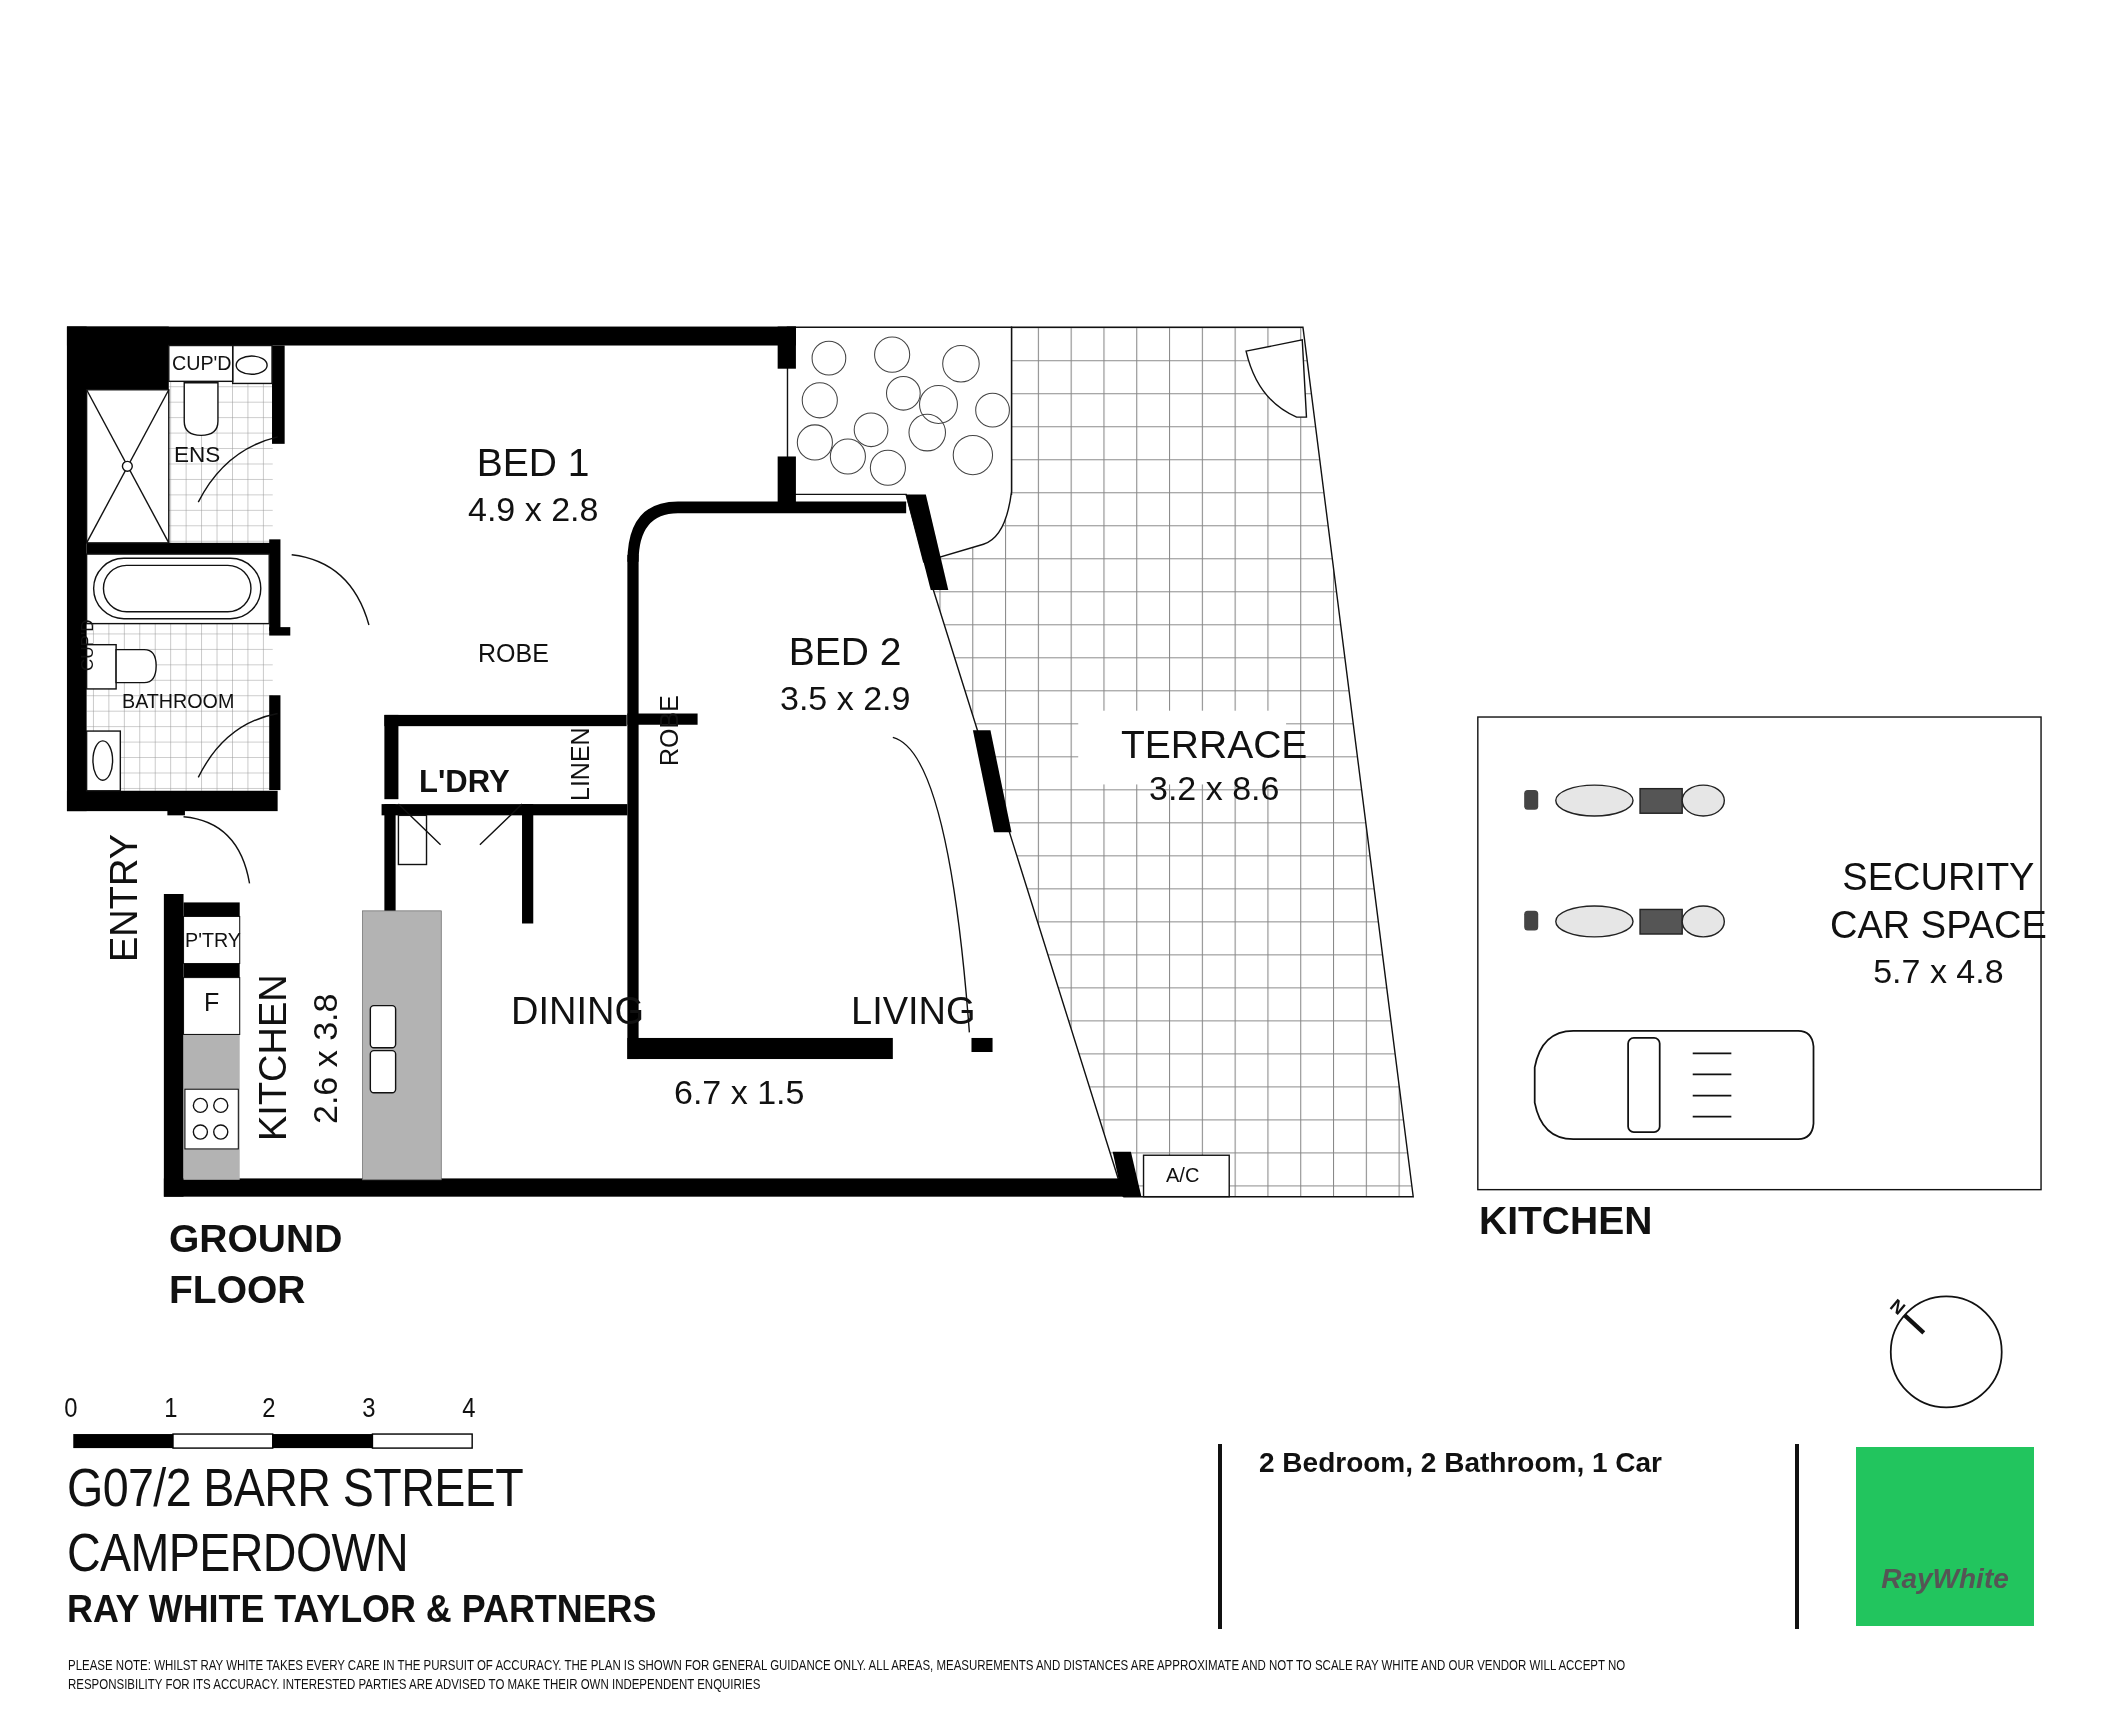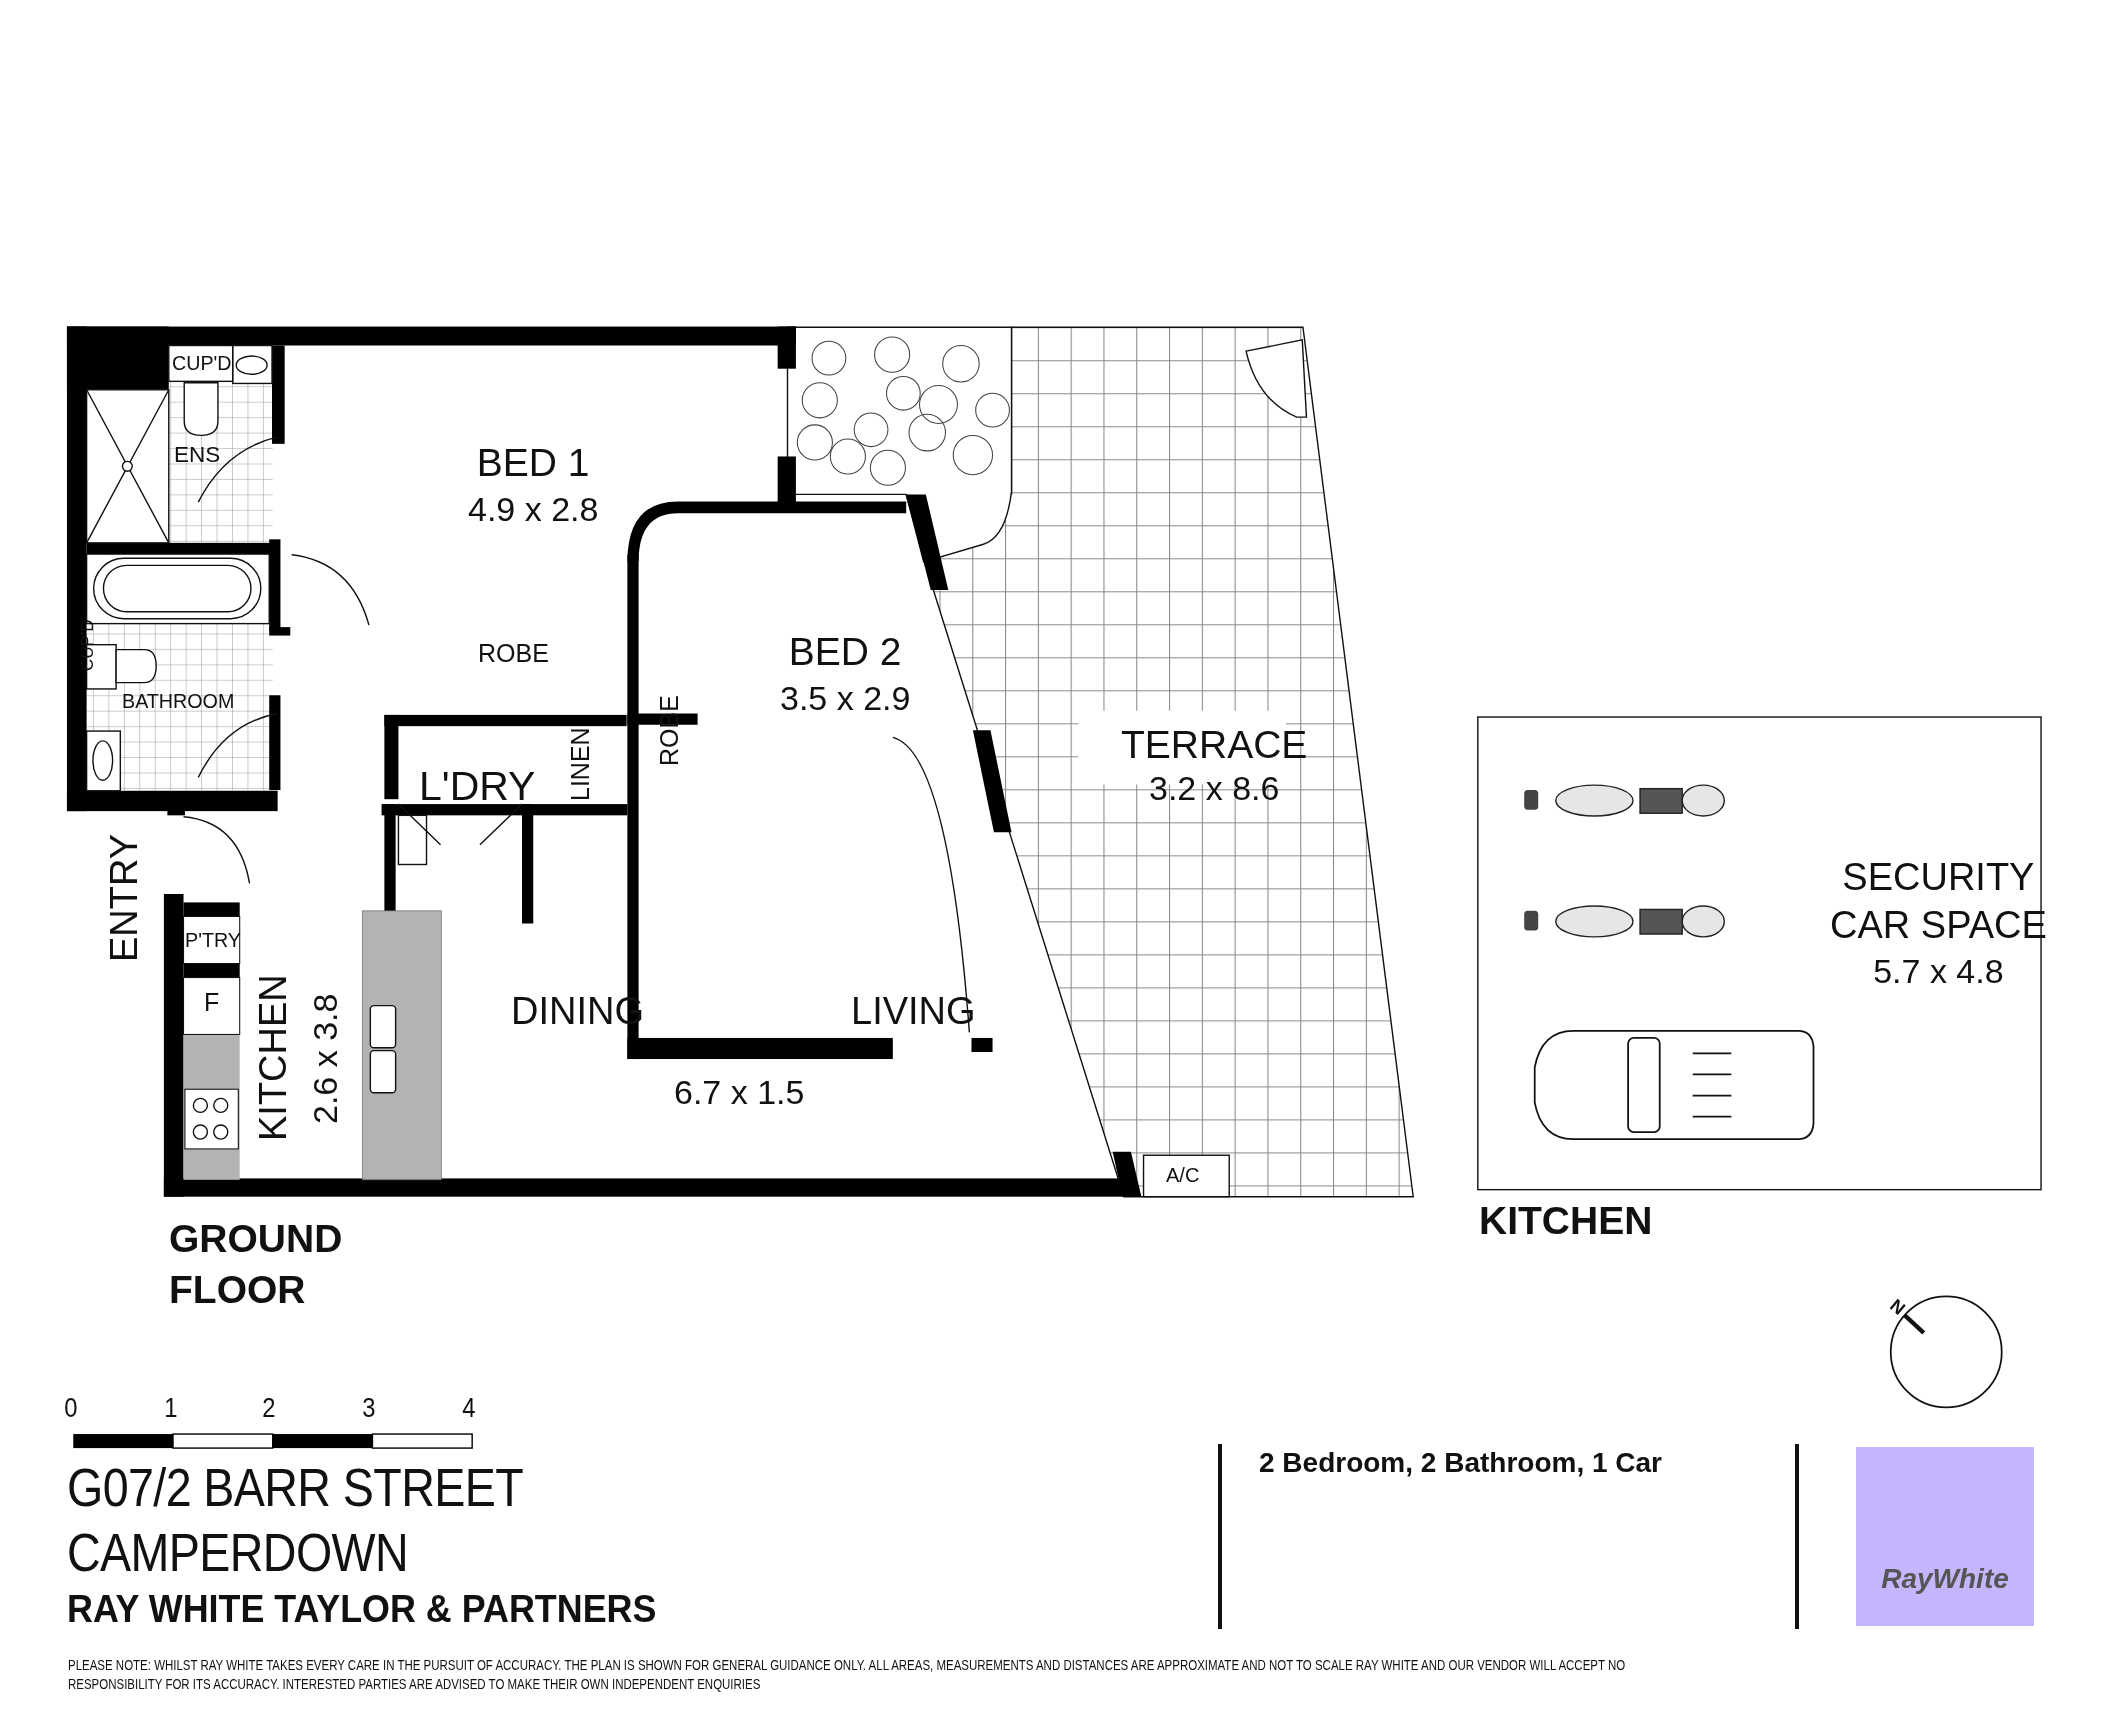--- a/index.html
+++ b/index.html
@@ -10,21 +10,21 @@
   .room { font-size:39px; text-align:center;margin-left:32px; }
   .room .dim { display:block; font-size:34px; margin-top:9.8px; }
   .small { font-size:19.7px; }
   .ens { font-size:22.5px; }
   .bold { font-weight:bold; }
   .addr { font-size:53px; transform:scaleX(0.88); transform-origin:left; letter-spacing:-0.7px; }
   .agency { font-size:39px; font-weight:bold; transform:scaleX(0.92); transform-origin:left; }
   .summary { font-size:28px; font-weight:bold; }
   .disclaimer { font-size:14px; transform:scaleX(0.82); transform-origin:left; line-height:1.35; }
   .vline { position:absolute; width:3.5px; background:#111; }
-  .logo { position:absolute; background:#c4b5fd; }
+  .logo { position:absolute; background:#22c55e; }
   .logo span { position:absolute; bottom:31px; left:0; right:0; text-align:center;
                font-size:28px; font-weight:bold; font-style:italic; color:#555; }
   .scale-num { position:absolute; font-size:28px; transform:scaleX(0.85); }
 </style>
 </head>
 <body>
 
 <svg class="plan" width="2108" height="1729" viewBox="0 0 3001 2462">
   <defs>
     <pattern id="tile" x="1711" y="466" width="46.7" height="47" patternUnits="userSpaceOnUse">
@@ -207,21 +207,21 @@
   <span>BED 1</span>
   <span class="dim">4.9 x 2.8</span>
 </div>
 <div class="lbl small" style="left:478px;top:641px;font-size:25px;">ROBE</div>
 <div class="lbl room" style="left:748px;top:632px;">
   <span>BED 2</span>
   <span class="dim">3.5 x 2.9</span>
 </div>
 <div class="lbl" style="left:657px;top:766px;font-size:25px;transform:rotate(-90deg);transform-origin:left top;">ROBE</div>
 <div class="lbl" style="left:568px;top:801px;font-size:25px;transform:rotate(-90deg);transform-origin:left top;">LINEN</div>
-<div class="lbl" style="left:419px;top:766px;font-size:41px;">L'DRY</div>
+<div class="lbl" style="left:419px;top:766px;font-size:31px;font-weight:bold;">L'DRY</div>
 
 <div class="lbl room" style="left:1089px;top:725px;">
   <span>TERRACE</span>
   <span class="dim" style="margin-top:7px;">3.2 x 8.6</span>
 </div>
 
 <div class="lbl" style="left:105px;top:962px;font-size:38px;transform:rotate(-90deg);transform-origin:left top;">ENTRY</div>
 <div class="lbl small" style="left:185px;top:931px;">P'TRY</div>
 <div class="lbl" style="left:204px;top:990px;font-size:25px;">F</div>
 <div class="lbl" style="left:254px;top:1141px;font-size:38px;transform:rotate(-90deg);transform-origin:left top;">KITCHEN</div>

